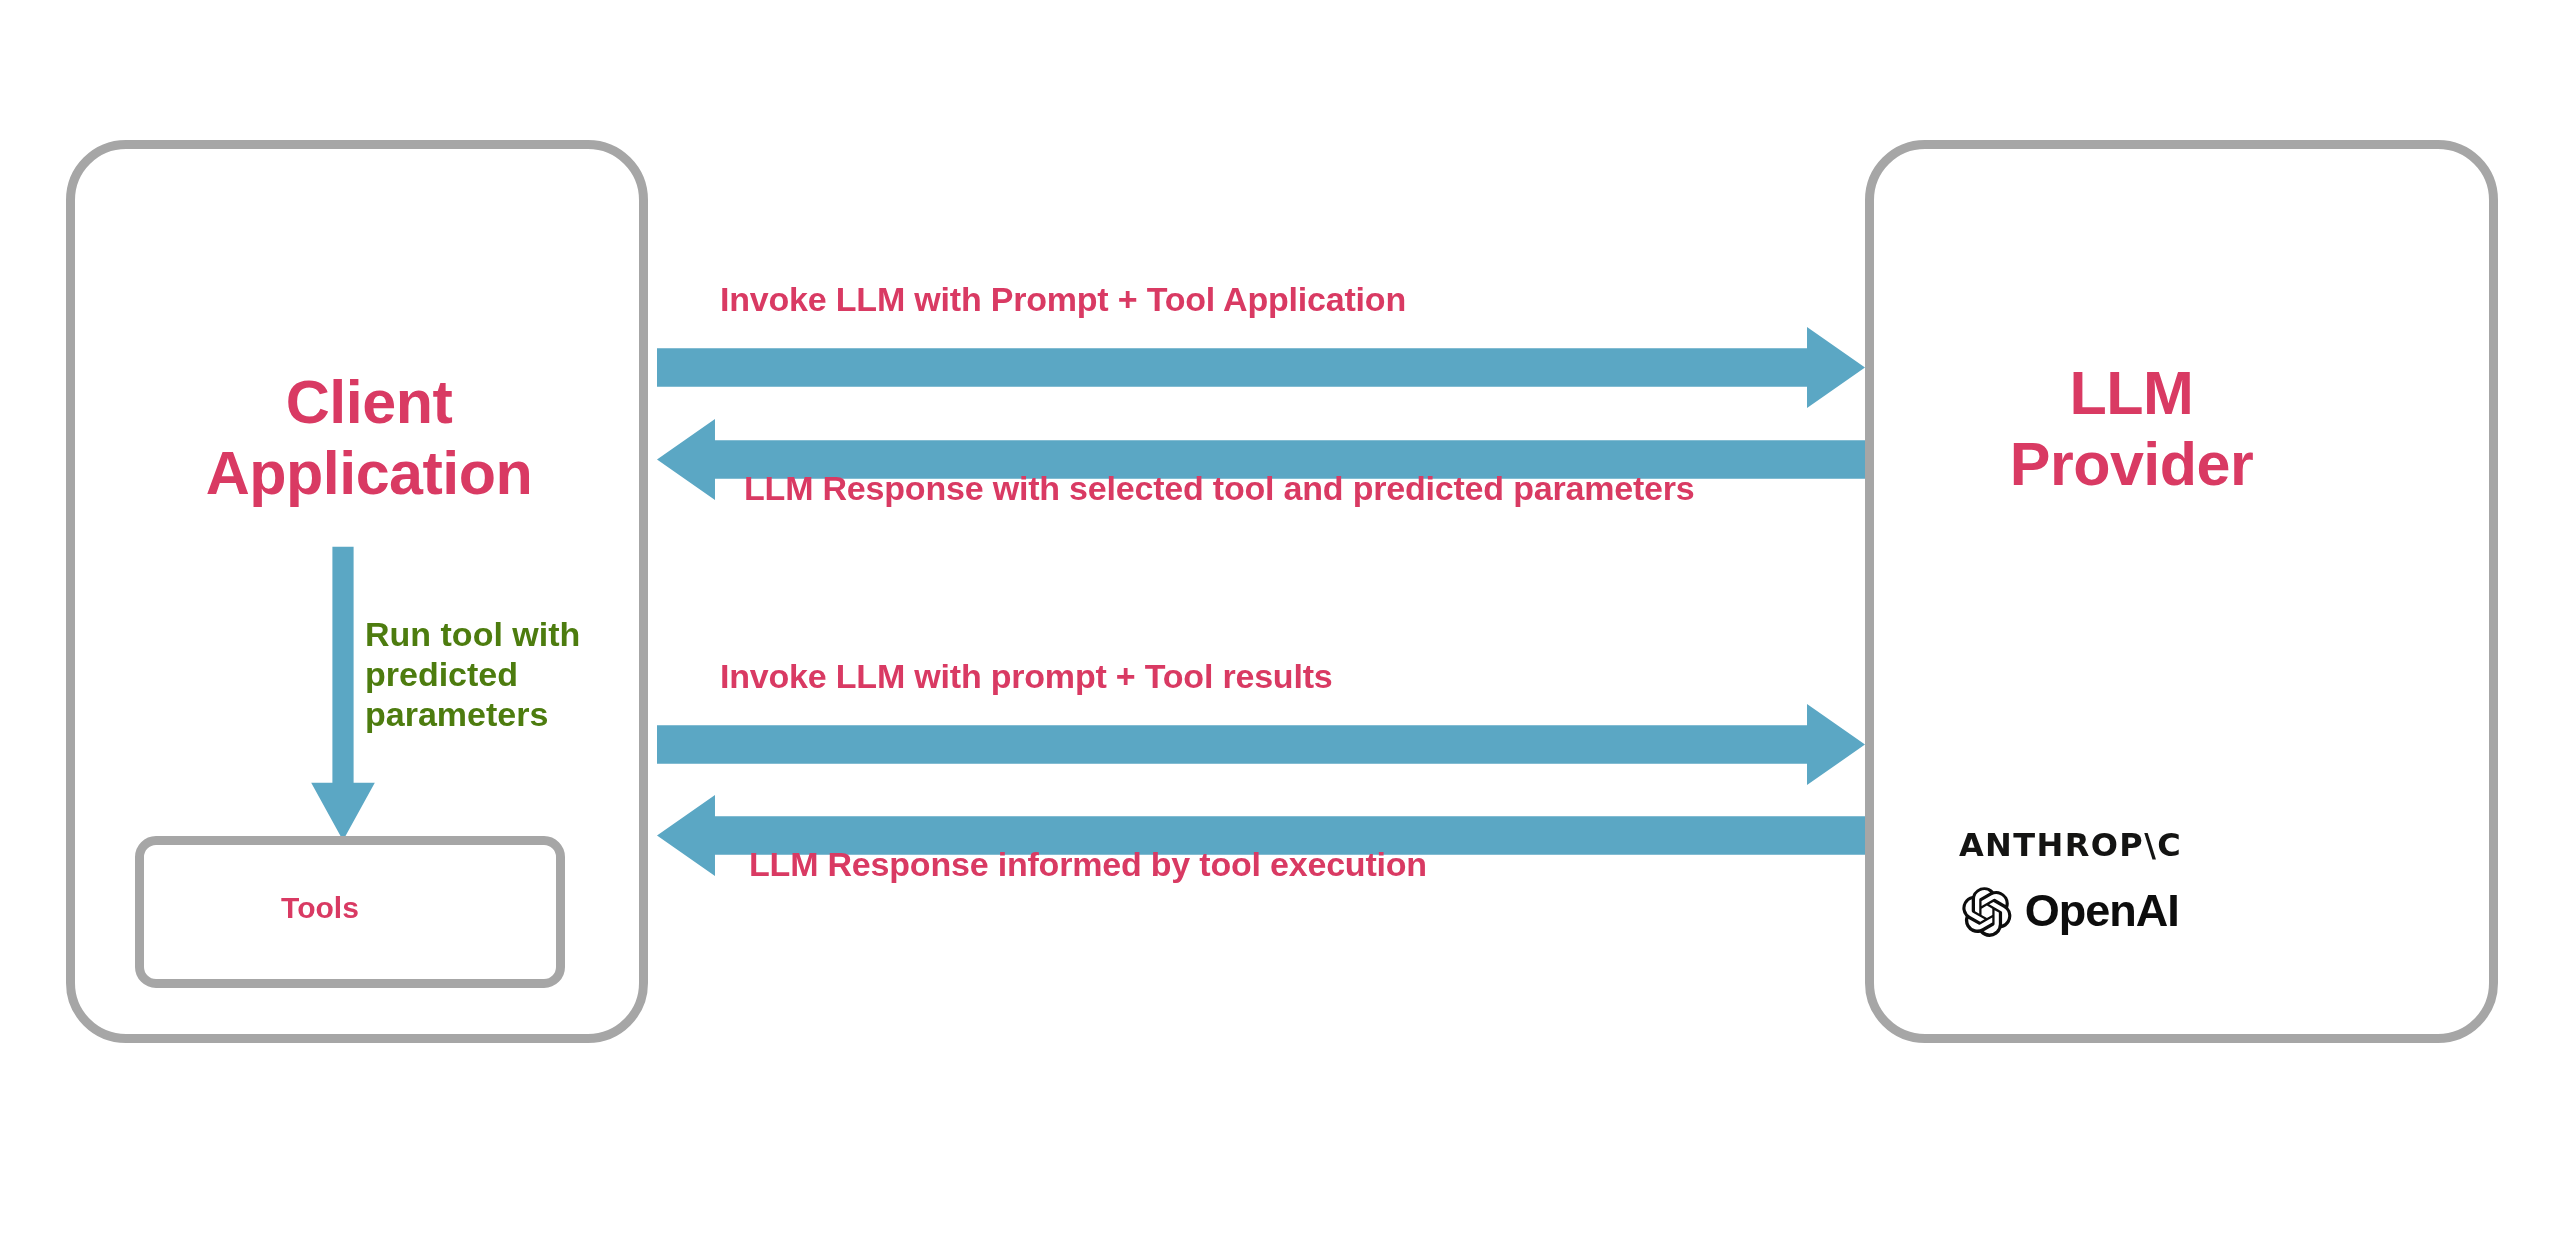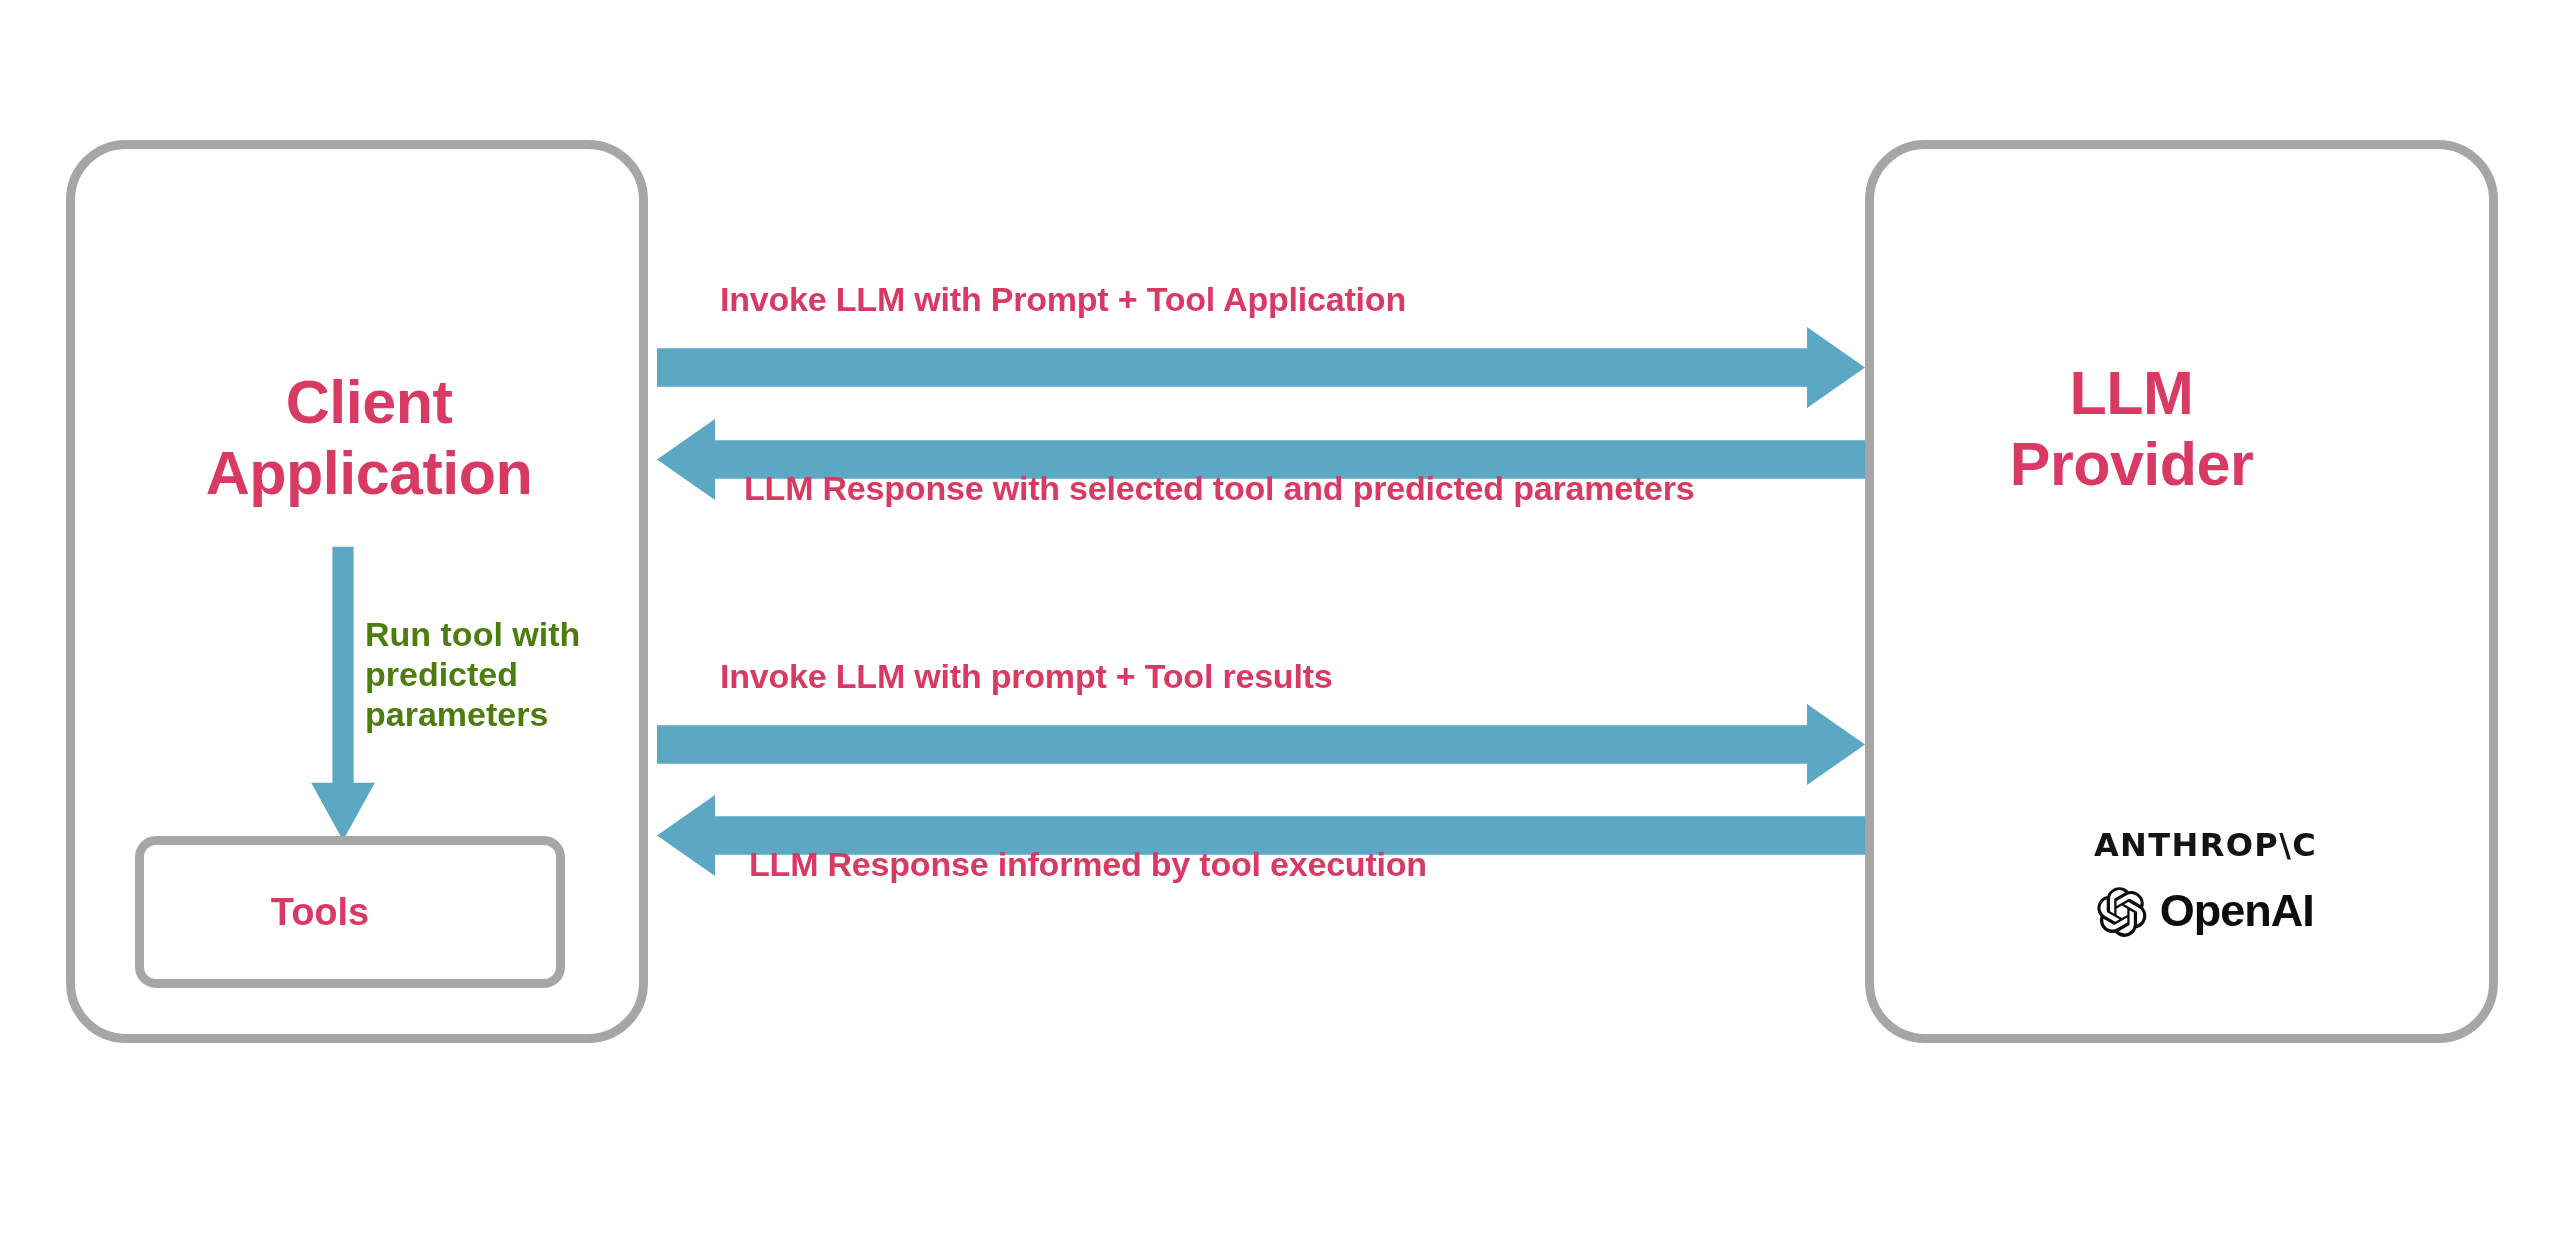--- a/index.html
+++ b/index.html
@@ -15,40 +15,40 @@
     border:9.7px solid #a6a6a6;border-radius:60px;}
   #tools-box{left:135px;top:836px;width:430px;height:152px;
     border:9.7px solid #a6a6a6;border-radius:21px;}
 
   .node-title{position:absolute;text-align:center;color:#d93a63;
     font-weight:700;line-height:1.16;letter-spacing:-0.5px;}
   #client-title{left:66px;top:367px;width:606px;font-size:61px;}
   #provider-title{left:1865px;top:358px;width:533px;font-size:61px;}
 
   #tools-label{position:absolute;left:135px;top:891px;width:370px;
-    text-align:center;color:#d93a63;font-size:38px;font-weight:700;}
+    text-align:center;color:#d93a63;font-size:30px;font-weight:700;}
 
   .flow-label{position:absolute;color:#d93a63;font-weight:700;
     font-size:34px;white-space:nowrap;letter-spacing:-0.2px;}
   #label-1{left:720px;top:280px;}
   #label-2{left:744px;top:469px;}
   #label-3{left:720px;top:657px;}
   #label-4{left:749px;top:845px;}
 
   #label-run-tool{position:absolute;left:365px;top:614px;width:280px;
     color:#4d7c0f;font-size:34px;font-weight:700;line-height:1.18;}
 
   .arrow-svg{position:absolute;overflow:visible;}
   #arrow-1{left:657px;top:319px;}
   #arrow-2{left:657px;top:411px;}
   #arrow-3{left:657px;top:696px;}
   #arrow-4{left:657px;top:787px;}
   #arrow-down{left:290px;top:546px;}
 
-  #logos{position:absolute;left:1889px;top:826px;width:633px;
+  #logos{position:absolute;left:1754px;top:826px;width:633px;
     display:flex;flex-direction:column;align-items:center;gap:21px;}
   #anthropic-logo{font-family:"DejaVu Sans",sans-serif;font-size:32px;
     font-weight:700;color:#141413;letter-spacing:1.4px;}
   #openai-row{display:flex;align-items:flex-end;gap:12.6px;}
   #openai-wordmark{font-size:45px;font-weight:700;color:#0d0d0d;
     letter-spacing:-1px;font-family:"Liberation Sans",sans-serif;}
 </style>
 </head>
 <body>
 

